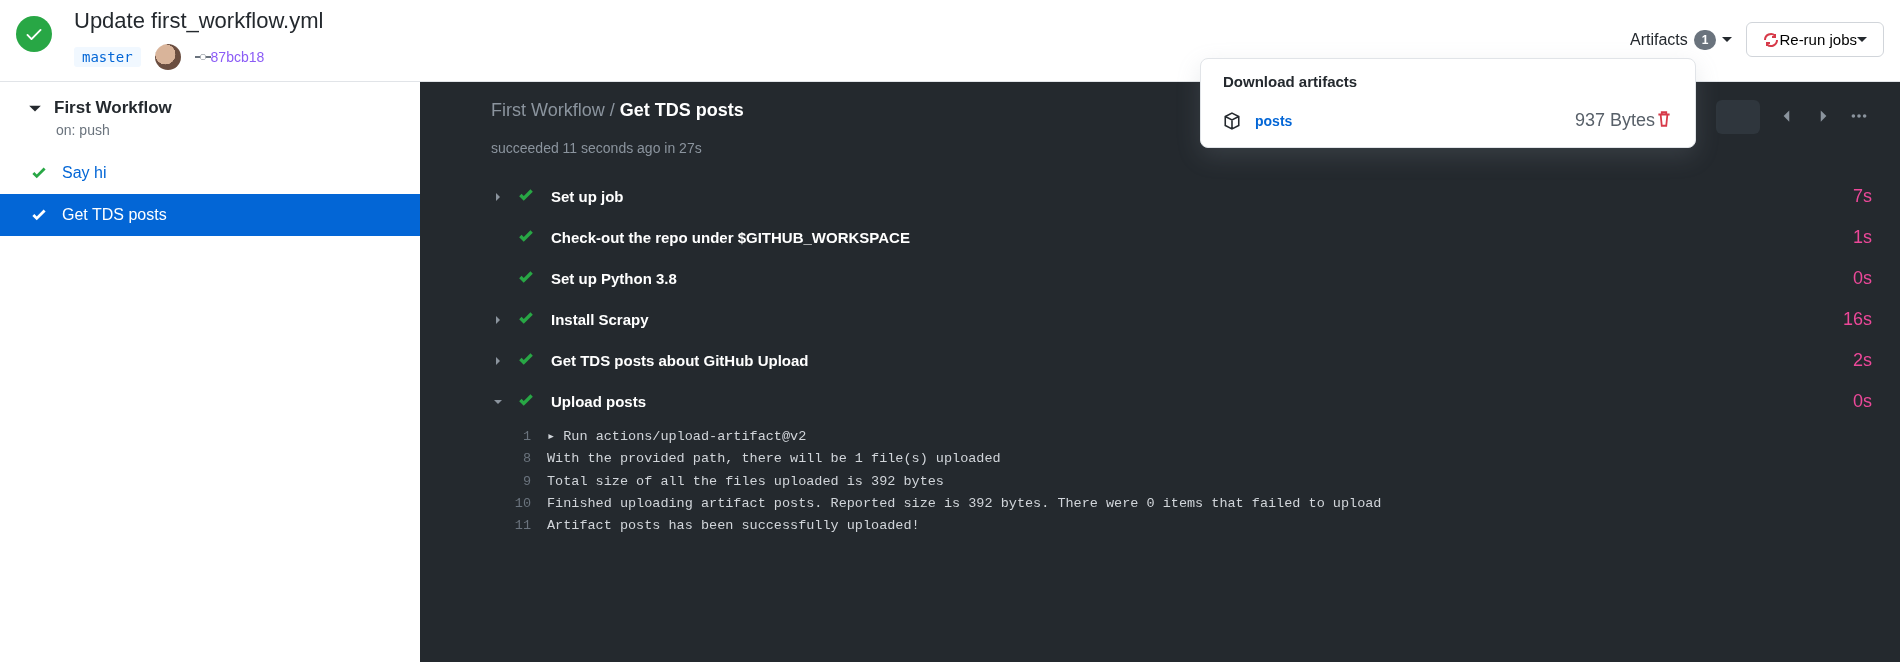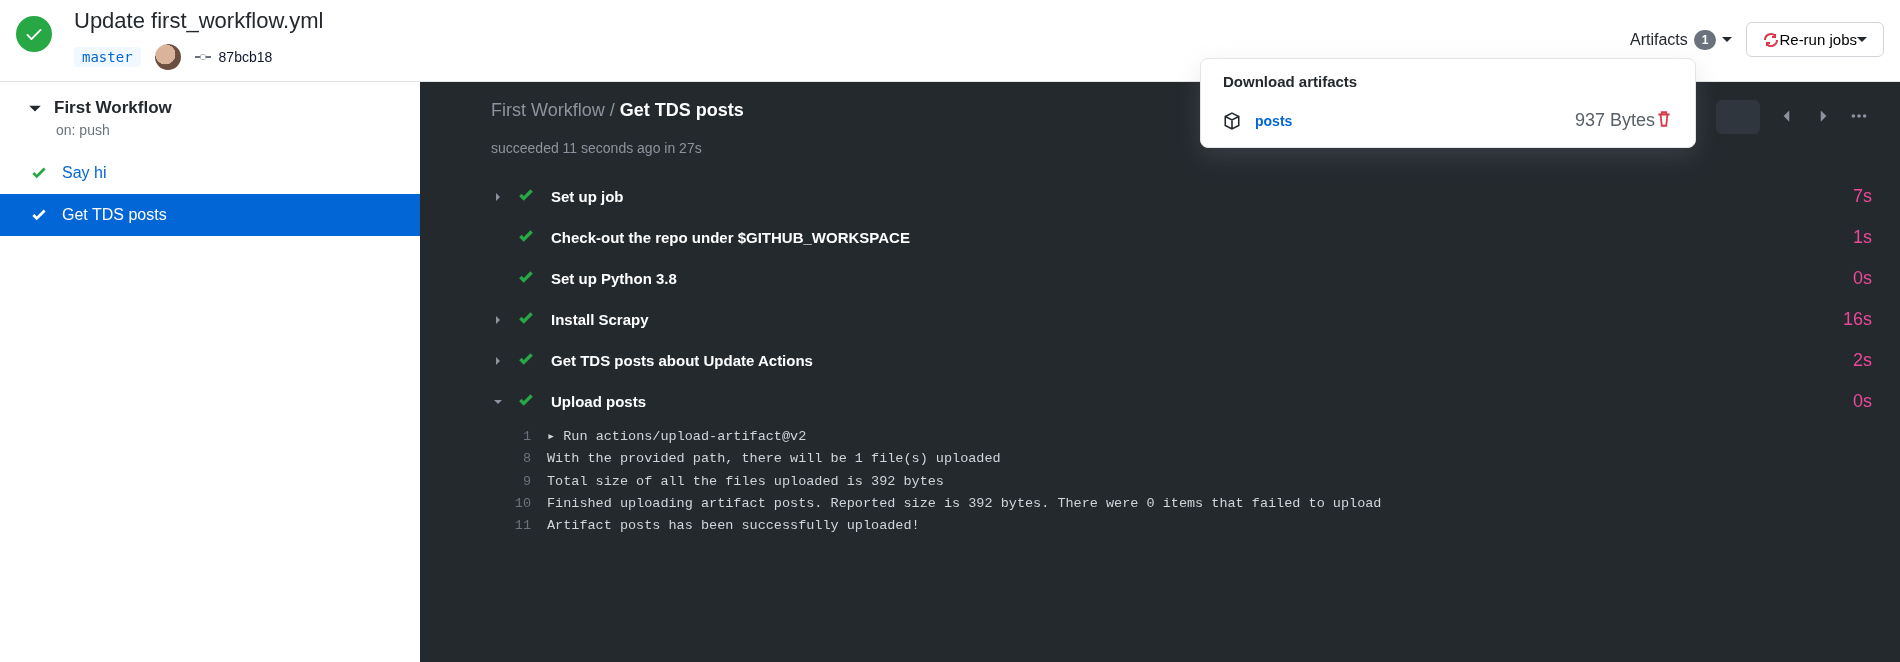--- a/index.html
+++ b/index.html
@@ -37,21 +37,21 @@
     color: #0366d6;
     border-radius: 3px;
     padding: 2px 8px;
     font-family: SFMono-Regular, Consolas, monospace;
     font-size: 14px;
   }
   .avatar {
     width: 26px; height: 26px; border-radius: 50%;
     background: radial-gradient(circle at 40% 40%, #d9b49a 0 45%, #6b4e40 46% 100%);
   }
-  .commit-hash { display: flex; align-items: flex-start; gap: 8px; color: #0f172a; font-size: 14px; }
+  .commit-hash { display: flex; align-items: flex-start; gap: 0; color: #8b5cf6; font-size: 14px; }
   .commit-hash svg { width: 16px; height: 16px; fill: #6a737d; }
 
   .top-right {
     position: absolute;
     right: 16px; top: 22px;
     display: flex; align-items: center; gap: 14px;
   }
   .artifacts-trigger { display: flex; align-items: center; gap: 6px; font-size: 16px; cursor: pointer; }
   .count-badge {
     background: #6a737d; color: #fff;
@@ -324,21 +324,21 @@
         </div>
         <div class="step">
           <span class="exp">
             <svg viewBox="0 0 10 10">
               <path d="M3 1l4 4-4 4z"></path>
             </svg>
           </span>
           <span class="chk"><svg viewBox="0 0 16 16">
               <path d="M3 8l3 3 7-7"></path>
             </svg></span>
-          <span class="label">Get TDS posts about Update Actions</span>
+          <span class="label">Get TDS posts about GitHub Upload</span>
           <span class="dur">2s</span>
         </div>
         <div class="step">
           <span class="exp">
             <svg viewBox="0 0 10 10">
               <path d="M1 3l4 4 4-4z"></path>
             </svg>
           </span>
           <span class="chk"><svg viewBox="0 0 16 16">
               <path d="M3 8l3 3 7-7"></path>

